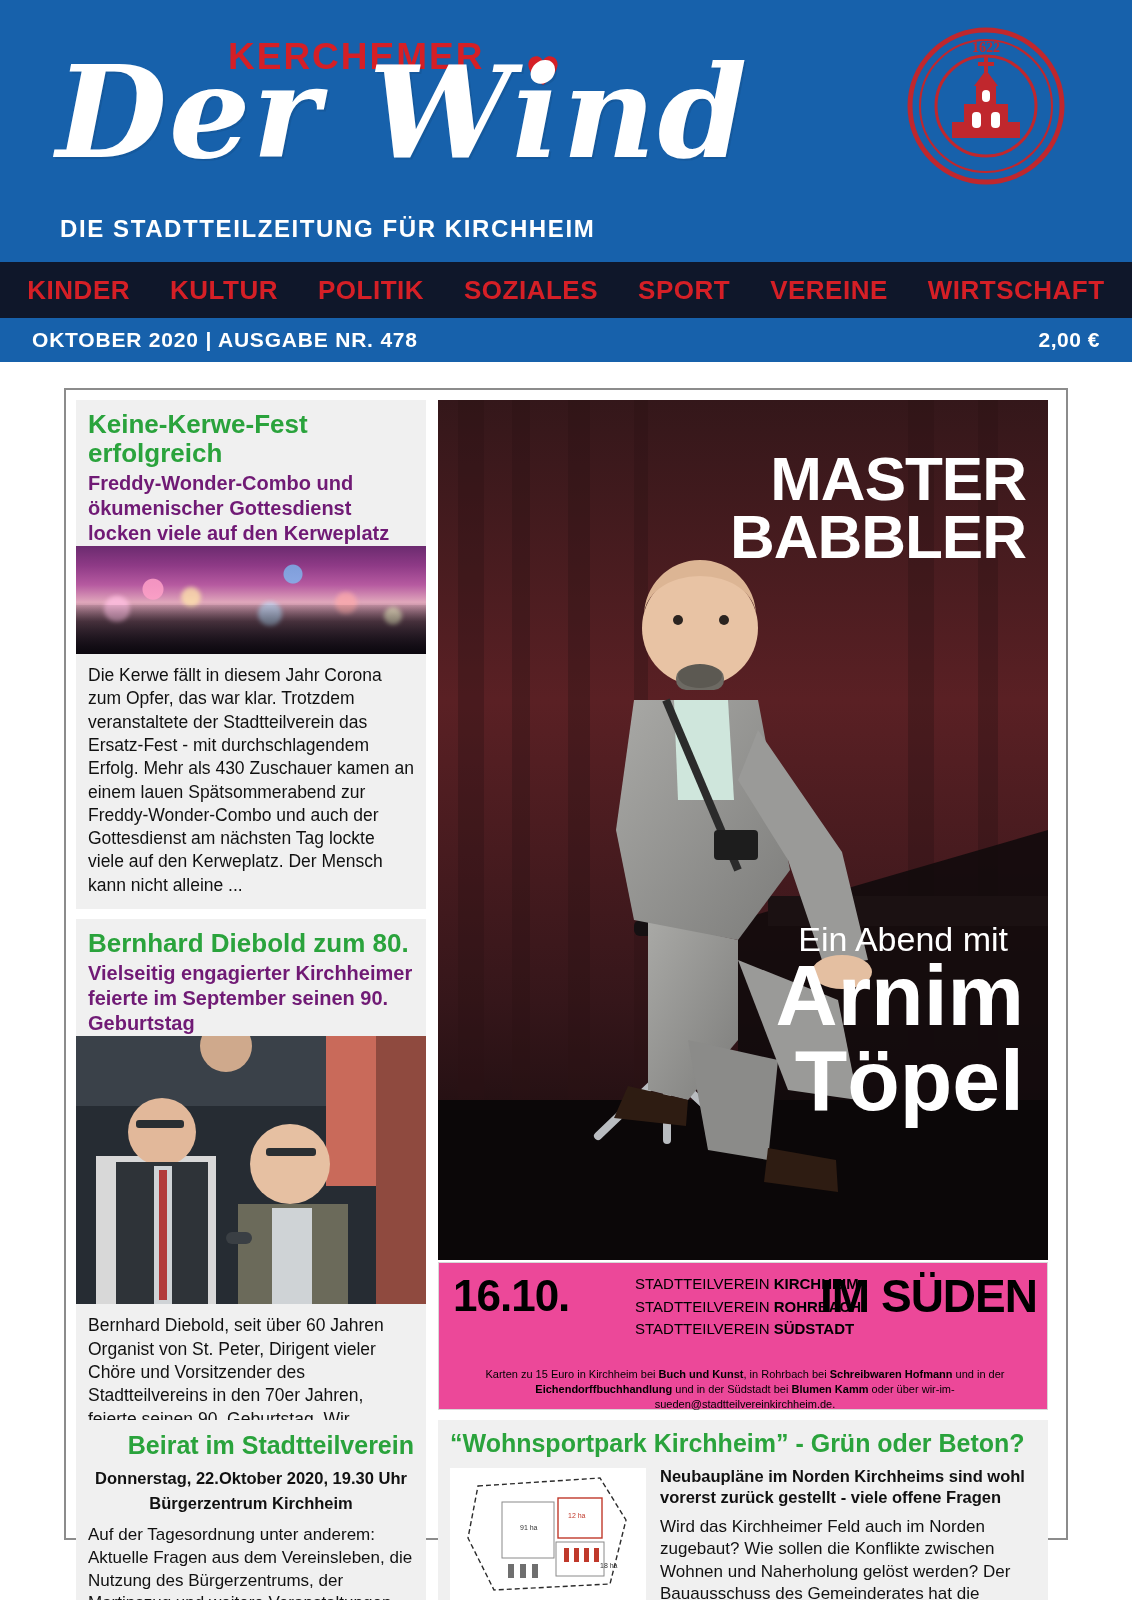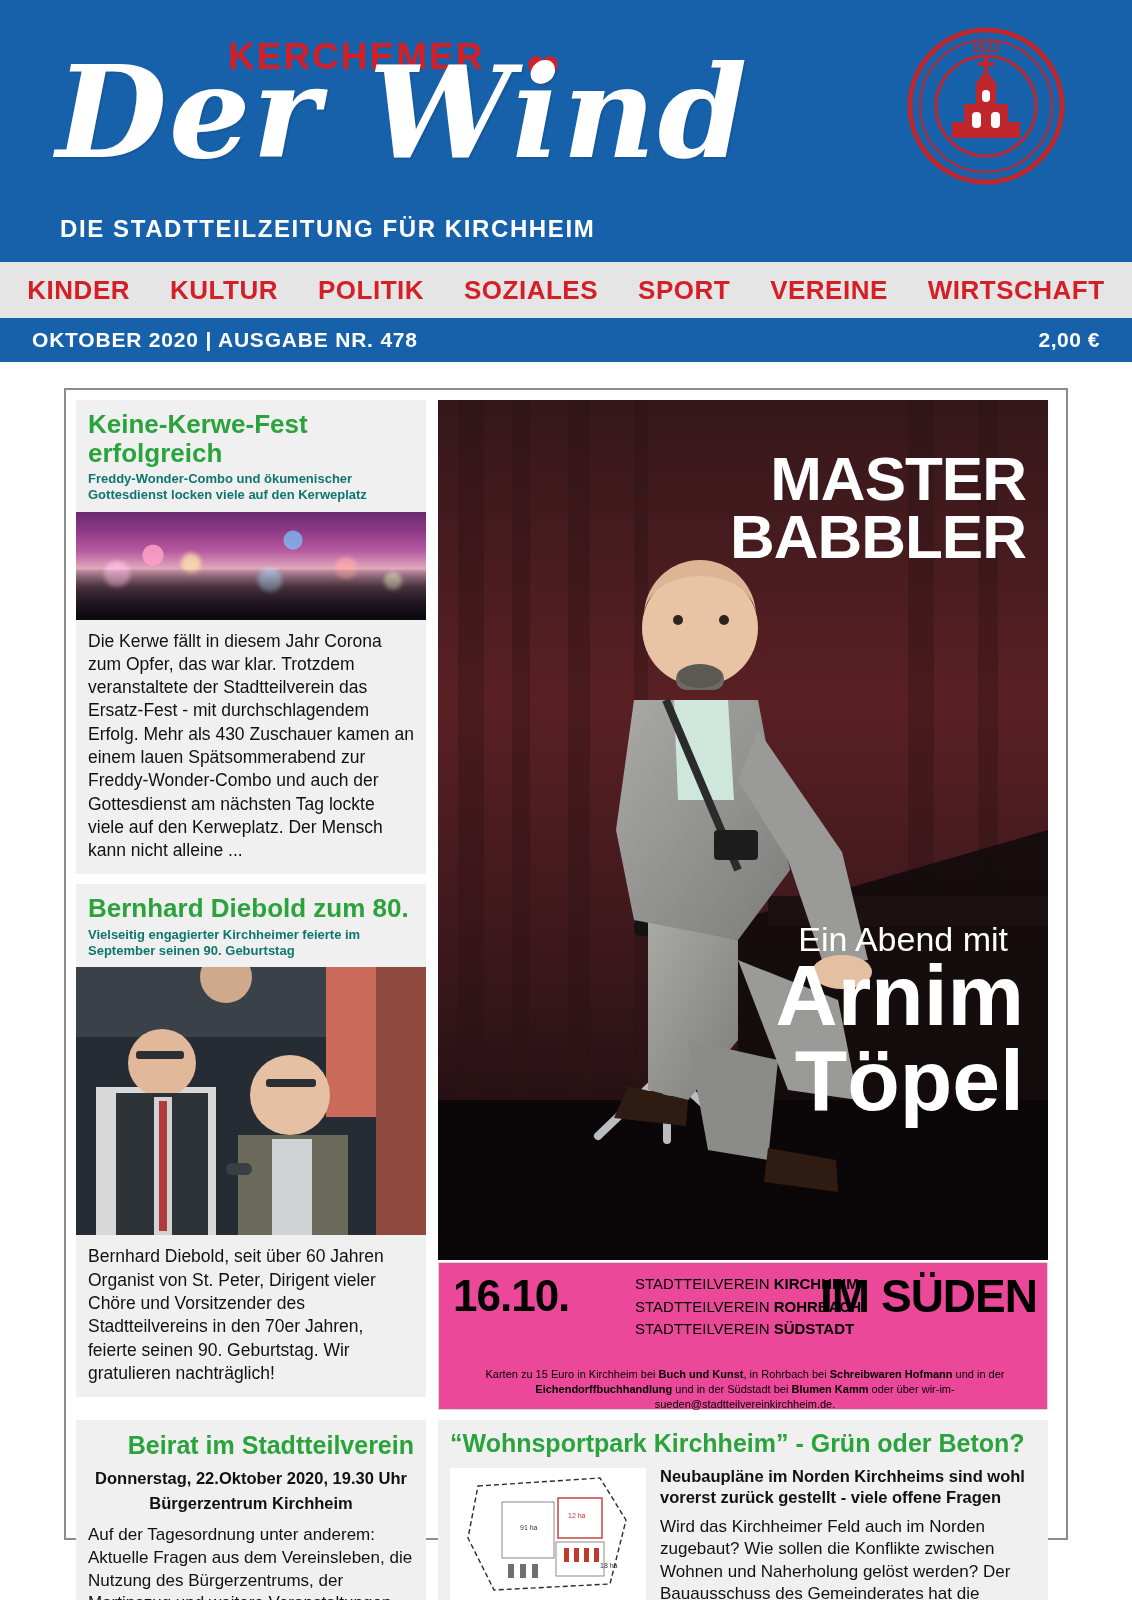--- a/index.html
+++ b/index.html
@@ -40,21 +40,21 @@
   .subtitle{
     position:absolute;left:60px;top:215px;
     color:#ffffff;font-size:24px;font-weight:bold;letter-spacing:1.6px;
   }
   .seal{
     position:absolute;right:66px;top:26px;width:160px;height:160px;
   }
 
   
   .catbar{
-    height:56px;background:#e5e5e5;
+    height:56px;background:#0f172a;
     display:flex;align-items:center;justify-content:center;gap:0px;
   }
   .catbar .cat{
     color:#d51f26;font-weight:bold;font-size:26px;letter-spacing:0.5px;
     padding:0 20px;white-space:nowrap;
   }
 
   
   .issuebar{
     height:44px;background:#1761ab;color:#ffffff;
@@ -72,22 +72,22 @@
   .inner{position:relative;width:100%;height:100%;}
 
   
   .leftcol{position:absolute;left:10px;top:10px;width:350px;}
   .box{background:#f0f0f0;}
   .headline-green{
     color:#2aa33c;font-weight:bold;font-size:26px;line-height:1.1;
     padding:10px 12px 4px 12px;
   }
   .kicker{
-    font-weight:bold;font-size:13px;line-height:1.25;color:#0f766e;
-    padding:0 12px 8px 12px;
+    font-weight:bold;font-size:20px;line-height:1.25;color:#701a75;
+    padding:0 12px 0 12px;
   }
   .body-text{
     font-size:17.5px;line-height:1.33;color:#111;
     padding:10px 12px 12px 12px;
   }
   .photo{width:100%;display:block;}
 
   
   .photo-kerwe{
     height:108px;width:100%;

